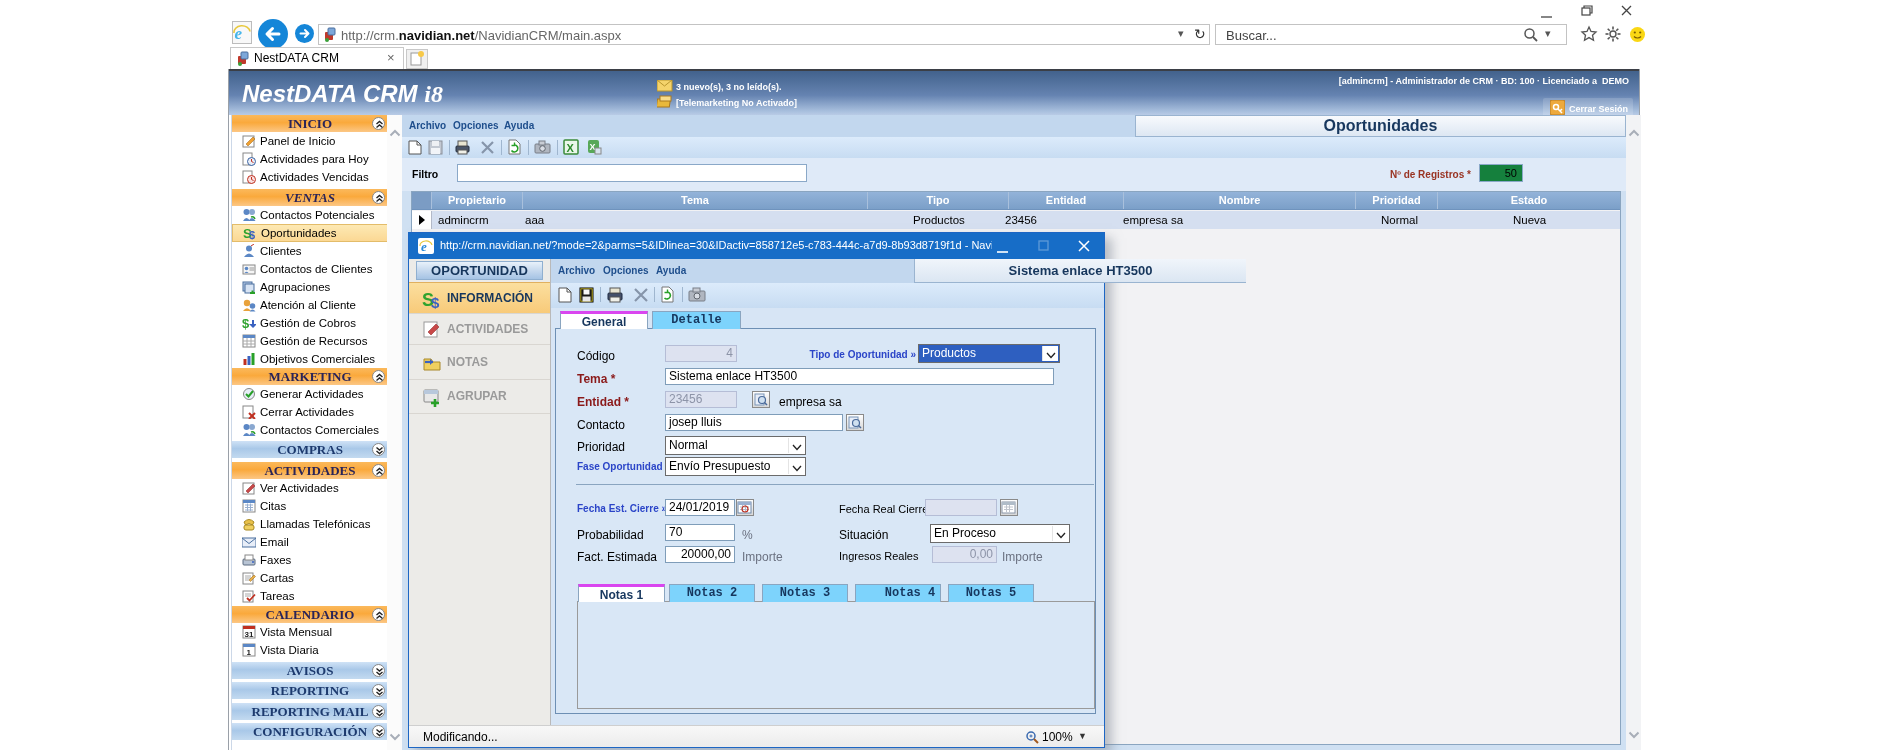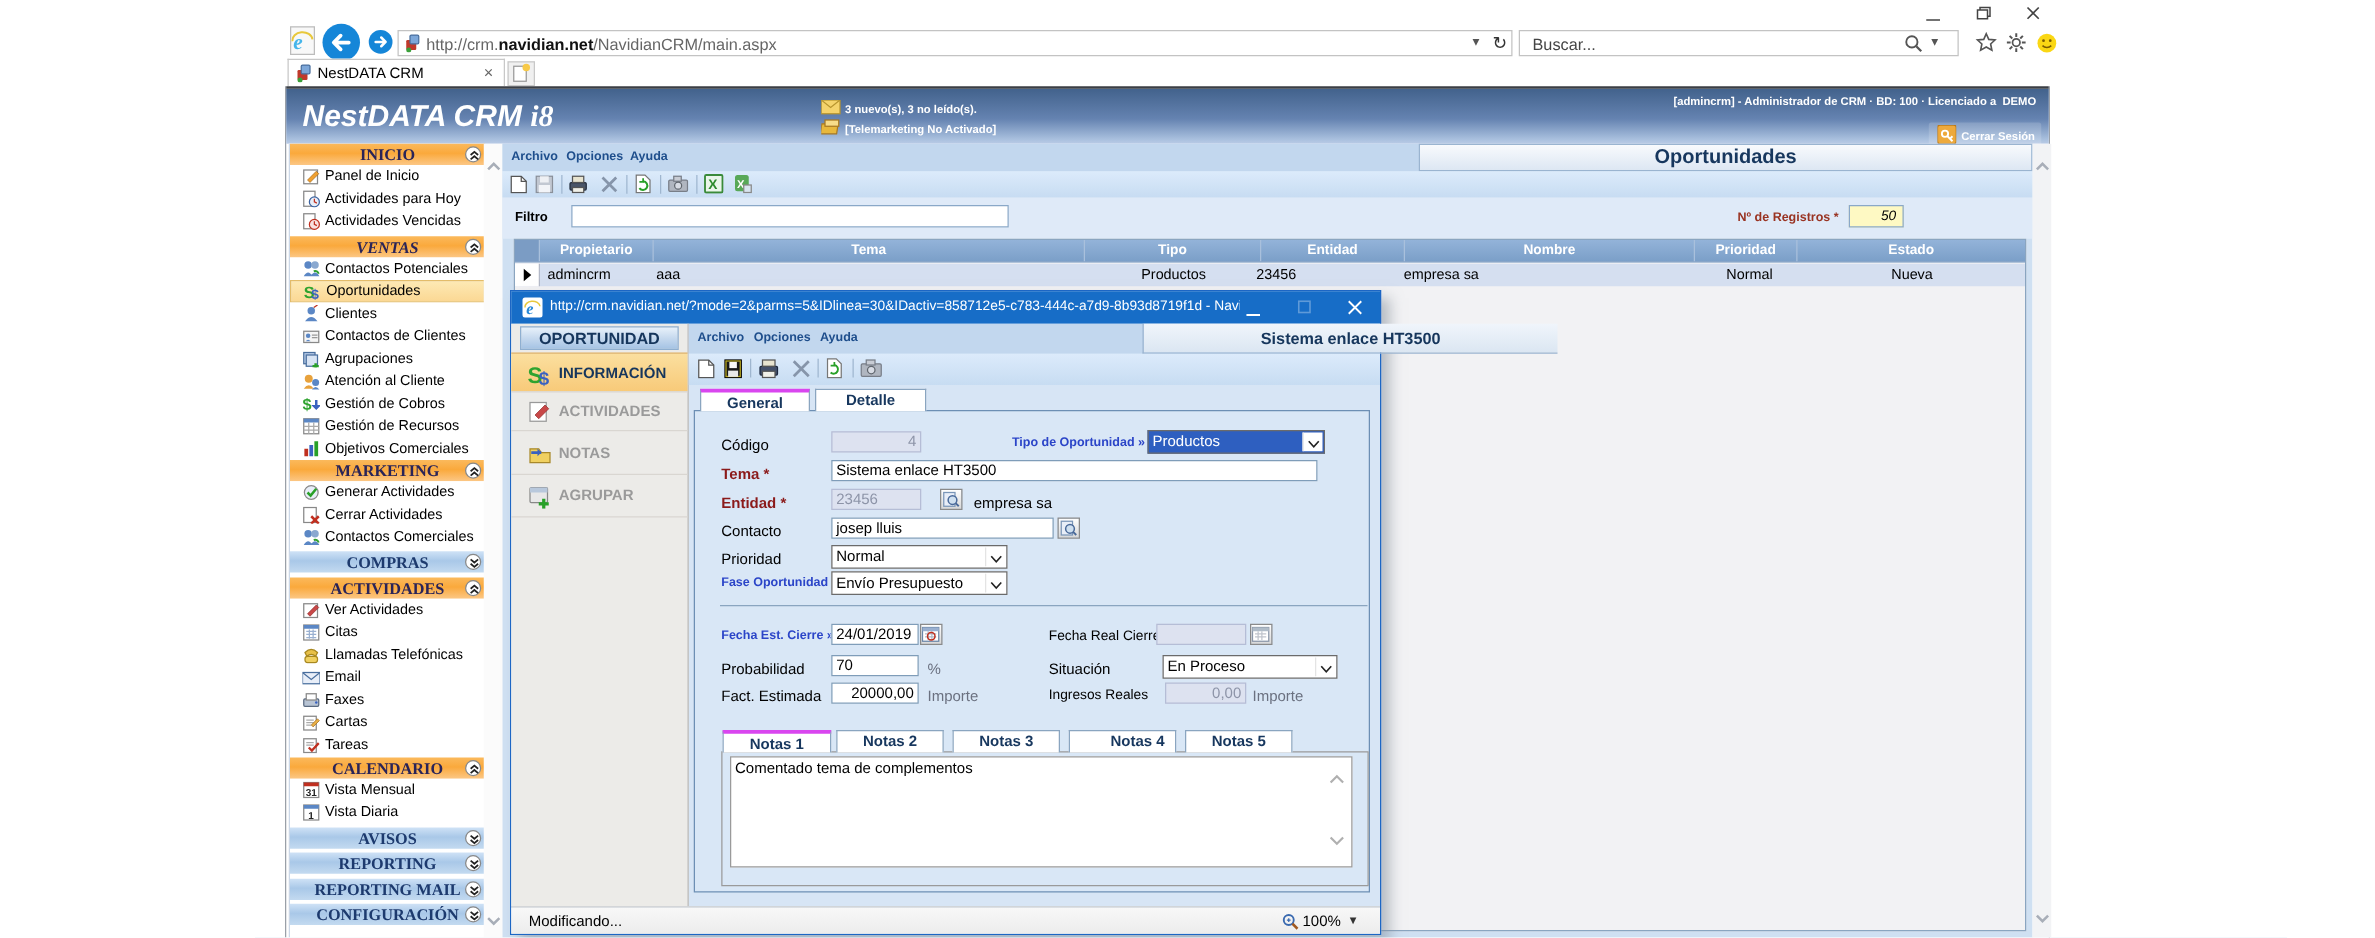--- a/index.html
+++ b/index.html
@@ -56,21 +56,21 @@
 .pbar { position:absolute; left:7px; top:2px; width:127px; height:19px; background:linear-gradient(#e8f1fa,#c6d9ee 50%,#a5c3e4); border:1px solid #8fafd0; text-align:center; color:#16365c; font-weight:bold; font-size:13px; line-height:18px; }
 .prow { position:absolute; left:0; width:141px; border-bottom:1px solid #d9d6d1; color:#9a9a9a; font-weight:bold; font-size:12px; padding-left:38px; }
 .prow.sel { background:linear-gradient(#fbdf9f,#f8ca79); border-top:1px solid #e0b060; color:#16365c; }
 .prow svg.ic { position:absolute; left:13px; }
 #pmenubar { left:142px; top:26px; width:553px; height:24px; background:#c2d7ee; color:#1e4e8c; font-weight:bold; font-size:10px; }
 #pttl2 { position:absolute; left:363px; top:0px; width:332px; height:24px; background:linear-gradient(#f0f5fb,#dbe6f2); border-left:1px solid #9ab4d0; border-bottom:1px solid #9ab4d0; text-align:center; font-weight:bold; color:#16365c; font-size:13px; line-height:23px;}
 #ptoolbar { left:142px; top:50px; width:553px; height:25px; background:linear-gradient(#dcebfb,#c7dcf2); }
 #formpanel { left:146px; top:95px; width:541px; height:386px; background:#d9e7f6; border:1px solid #6d8fb4; }
 .tab { position:absolute; top:-18px; height:18px; background:#fff; border:1px solid #8aa5c0; border-bottom:none; text-align:center; font-size:12px; font-weight:bold; color:#17375e; line-height:16px; }
 .tab.on { border-top:3px solid #d946ef; }
-.tab.off { background:#ffffff; color:#17375e; }
+.tab.off { background:#7dd3fc; color:#17375e;font-family:Liberation Mono, monospace; }
 .flabel { position:absolute; font-size:12px; color:#000; white-space:nowrap; }
 .flabel.red { color:#8b1a1a; font-weight:bold; }
 .flabel.blue { color:#2b45c8; font-weight:bold; font-size:10px; }
 .flabel.gray { color:#6b7180; }
 .inp { position:absolute; background:#fff; border:1px solid #7f9db9; font-size:12px; color:#000; padding:0 3px; line-height:15px; }
 .inp.dis { background:#dde2f0; border:1px solid #b5bdd6; color:#8d94a8; }
 .selbox { position:absolute; background:#fff; border:1px solid #6b6b6b; font-size:12px; color:#000; }
 .selbtn { position:absolute; right:1px; top:1px; bottom:1px; width:16px; background:#fff; border-left:1px solid #e4e4e4; }
 .selbtn svg { position:absolute; left:3px; top:4px; }
 .mgbtn { position:absolute; width:18px; height:17px; border:1px solid #8a8a8a; background:linear-gradient(#fefefe,#d8d8d8); }
@@ -405,21 +405,21 @@
           <svg class="abs" style="left:185px;top:2px;" width="15" height="16">
               <rect x="1" y="1" width="11" height="13" rx="2" fill="#58a858"></rect>
               <text x="2.5" y="11" font-size="9" font-weight="bold" fill="#fff">X</text>
               <rect x="8" y="9" width="6" height="6" fill="#d8e4f0" stroke="#888"></rect>
             </svg>
         </div>
         <div id="filterrow" class="abs">
           <div class="abs" style="left:10px;top:10px;font-size:10.5px;font-weight:bold;color:#000;">Filtro</div>
           <div class="abs" style="left:55px;top:6px;width:350px;height:18px;background:#fff;border:1px solid #8aa8c8;"></div>
           <div class="abs" style="left:988px;top:11px;font-size:10px;font-weight:bold;color:#993322;">Nº de Registros *</div>
-          <div class="abs" style="left:1077px;top:6px;width:44px;height:18px;background:#fef9c3;border:1px solid #8aa8c8;font-size:11px;text-align:right;padding:2px 5px;font-style:italic;">50</div>
+          <div class="abs" style="left:1077px;top:6px;width:44px;height:18px;background:#15803d;border:1px solid #8aa8c8;font-size:11px;text-align:right;padding:2px 5px;">50</div>
         </div>
         <div id="grid" class="abs">
           <div id="ghead">
             <div class="gcol" style="left:0;width:20px;background:#7b9cc4;"></div>
             <div class="gcol" style="left:20px;width:91px;">Propietario</div>
             <div class="gcol" style="left:111px;width:345px;">Tema</div>
             <div class="gcol" style="left:456px;width:141px;">Tipo</div>
             <div class="gcol" style="left:597px;width:115px;">Entidad</div>
             <div class="gcol" style="left:712px;width:232px;">Nombre</div>
             <div class="gcol" style="left:944px;width:82px;">Prioridad</div>
@@ -608,28 +608,20 @@
       <div class="flabel" style="left:283px;top:221px;font-size:11px;">Ingresos Reales</div>
       <div class="inp dis" style="left:376px;top:217px;width:65px;height:17px;text-align:right;padding-left:26px;">0,00</div>
       <div class="flabel gray" style="left:446px;top:221px;">Importe</div>
 
       <div class="abs" style="left:21px;top:272px;width:518px;height:108px;border:1px solid #9a9a9a;background:#d9e7f6;">
         <div class="tab on" style="left:0px;width:87px;">Notas 1</div>
         <div class="tab off" style="left:91px;width:86px;">Notas 2</div>
         <div class="tab off" style="left:184px;width:86px;">Notas 3</div>
         <div class="tab off" style="left:277px;width:86px;padding-left:24px;">Notas 4</div>
         <div class="tab off" style="left:370px;width:86px;">Notas 5</div>
-        <div class="abs" style="left:6px;top:3px;width:498px;height:89px;background:#fff;border:1px solid #9a9a9a;font-size:12px;padding:1px 3px;">Comentado tema de complementos
-          <svg class="abs" style="right:5px;top:13px;" width="13" height="9">
-              <path d="M1.5 7 L6.5 2 L11.5 7" fill="none" stroke="#b0b0b0" stroke-width="1.8"></path>
-            </svg>
-          <svg class="abs" style="right:5px;top:62px;" width="13" height="9">
-              <path d="M1.5 2 L6.5 7 L11.5 2" fill="none" stroke="#b0b0b0" stroke-width="1.8"></path>
-            </svg>
-        </div>
       </div>
     </div>
     <div id="statusbar" class="abs">
       <div class="abs" style="left:14px;top:4px;">Modificando...</div>
       <svg class="abs" style="left:616px;top:4px;" width="15" height="15">
           <circle cx="6" cy="6" r="4" fill="none" stroke="#3a6ab0" stroke-width="1.5"></circle>
           <line x1="9" y1="9" x2="13" y2="13" stroke="#a05820" stroke-width="2"></line>
           <path d="M4.5 6 h3 M6 4.5 v3" stroke="#3a6ab0" stroke-width="1"></path>
         </svg>
       <div class="abs" style="left:633px;top:4px;">100%</div>

